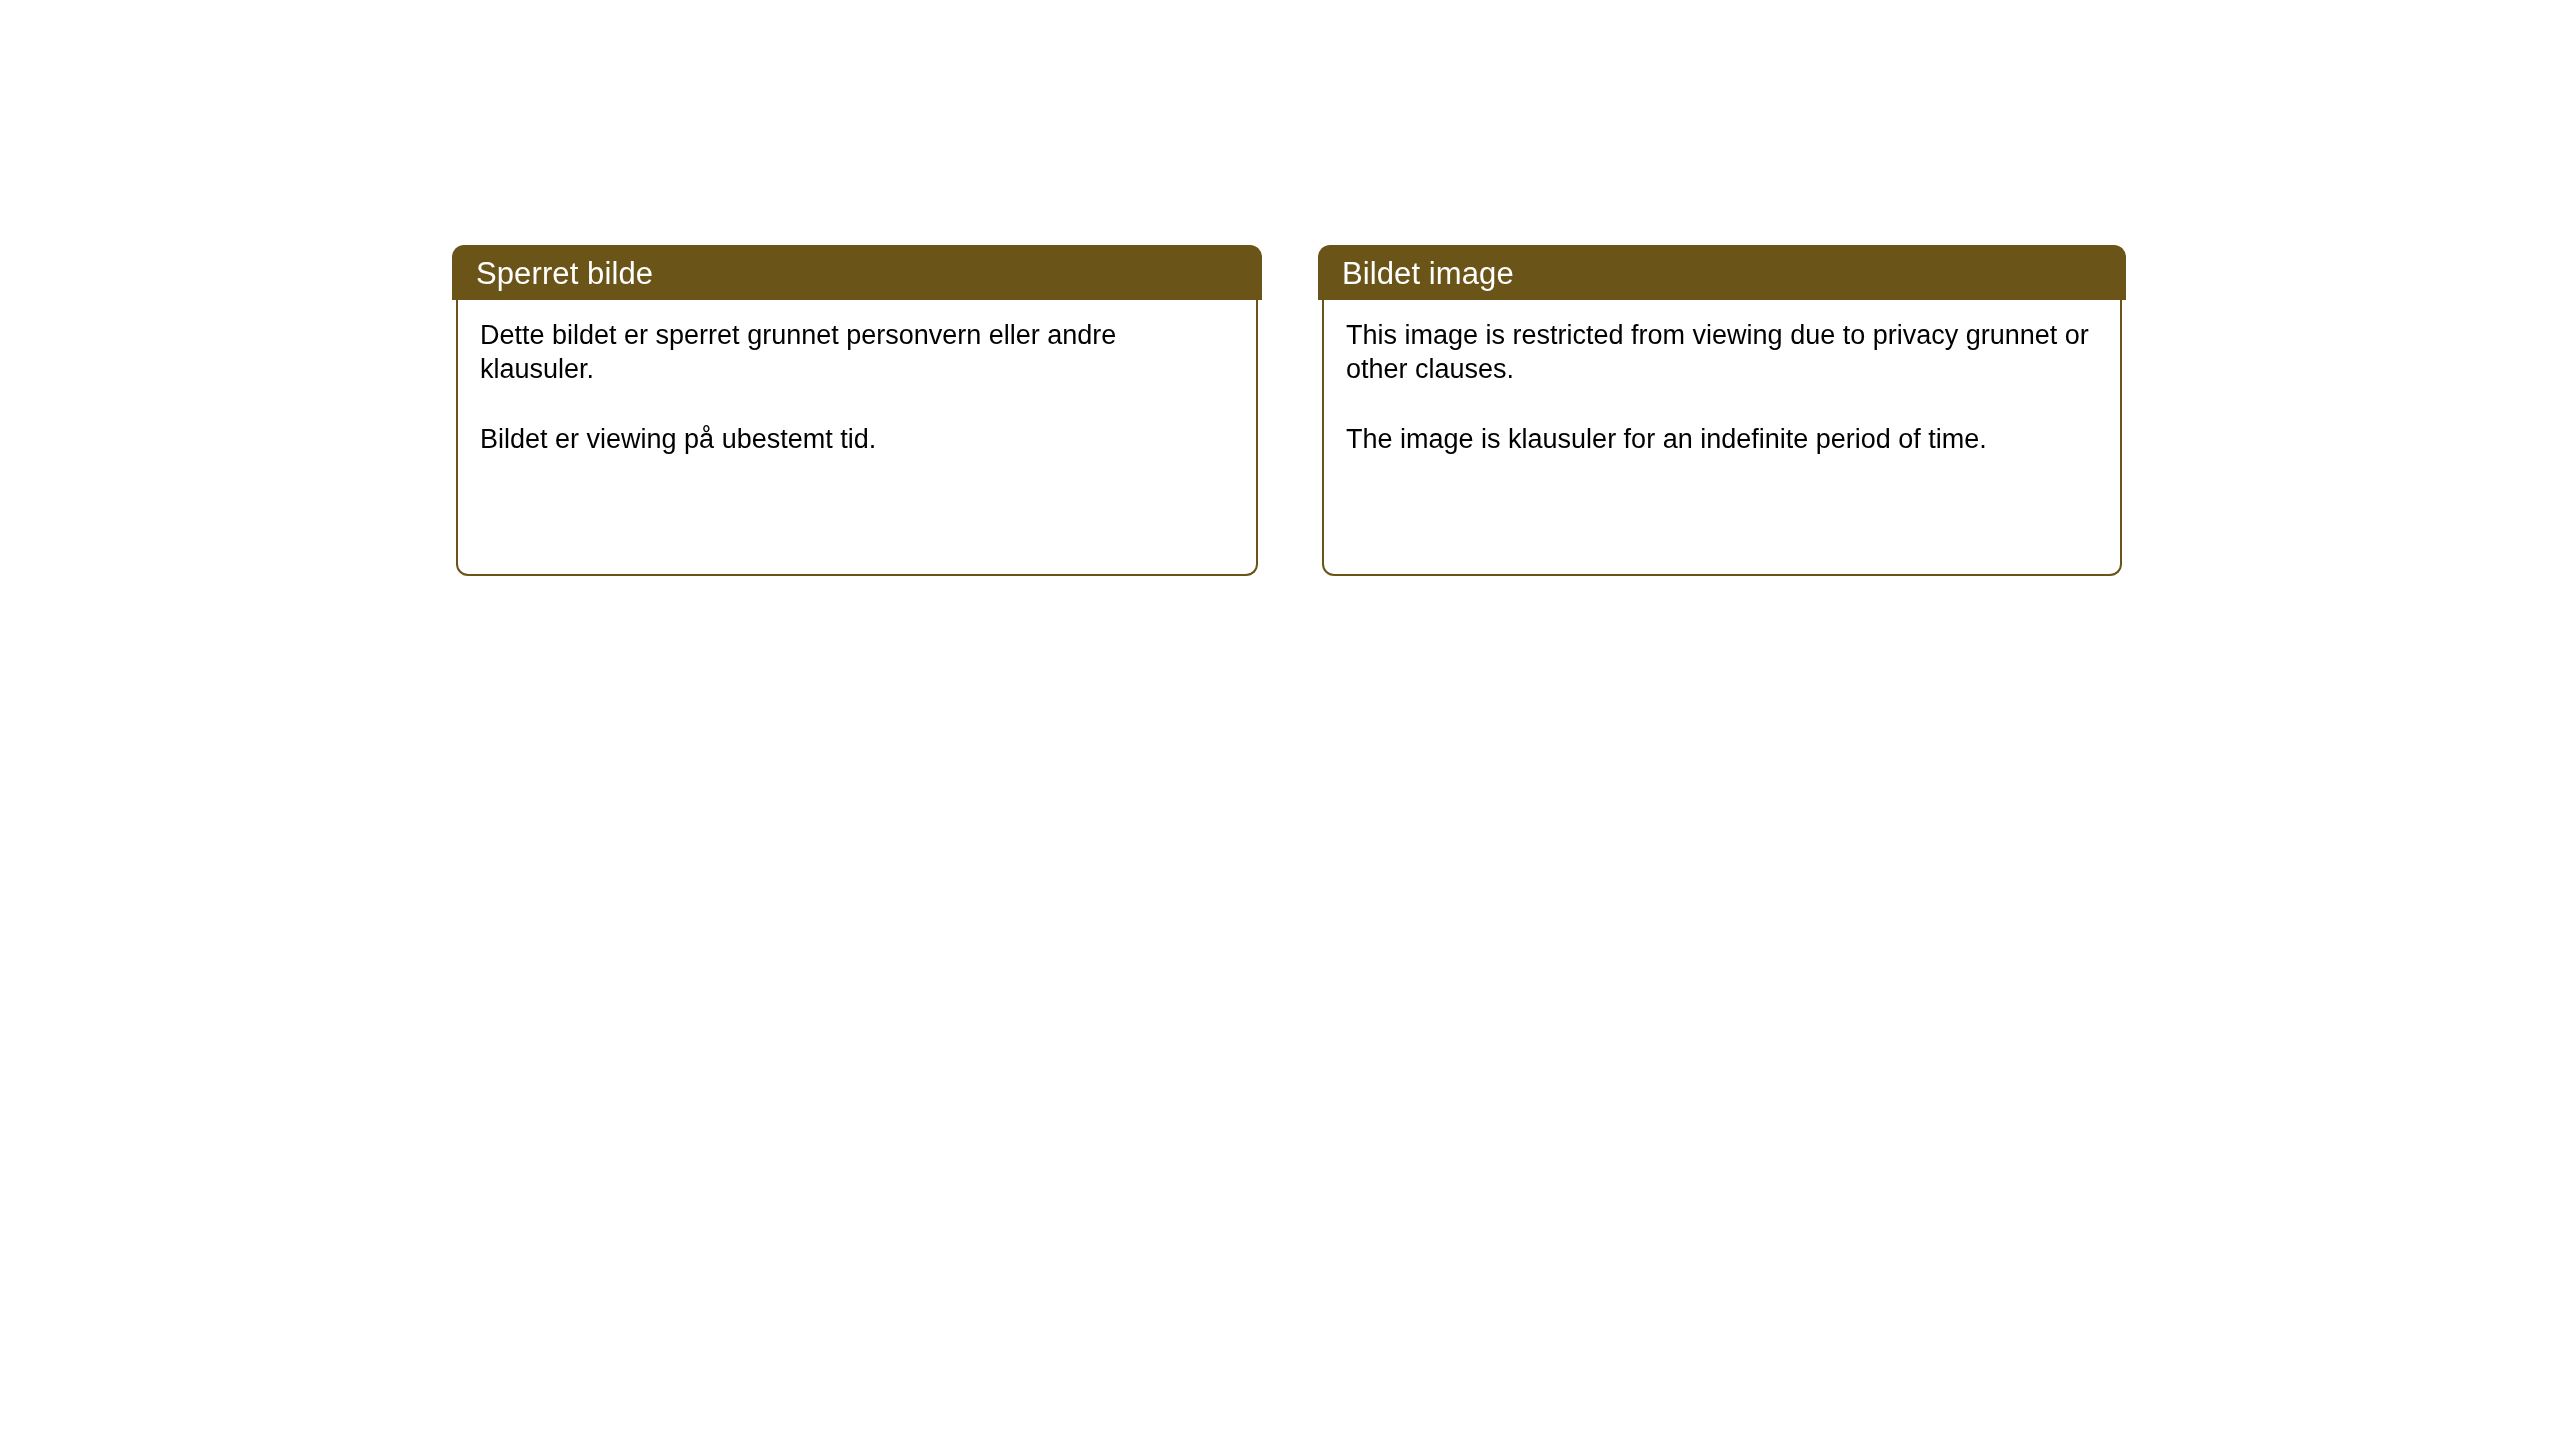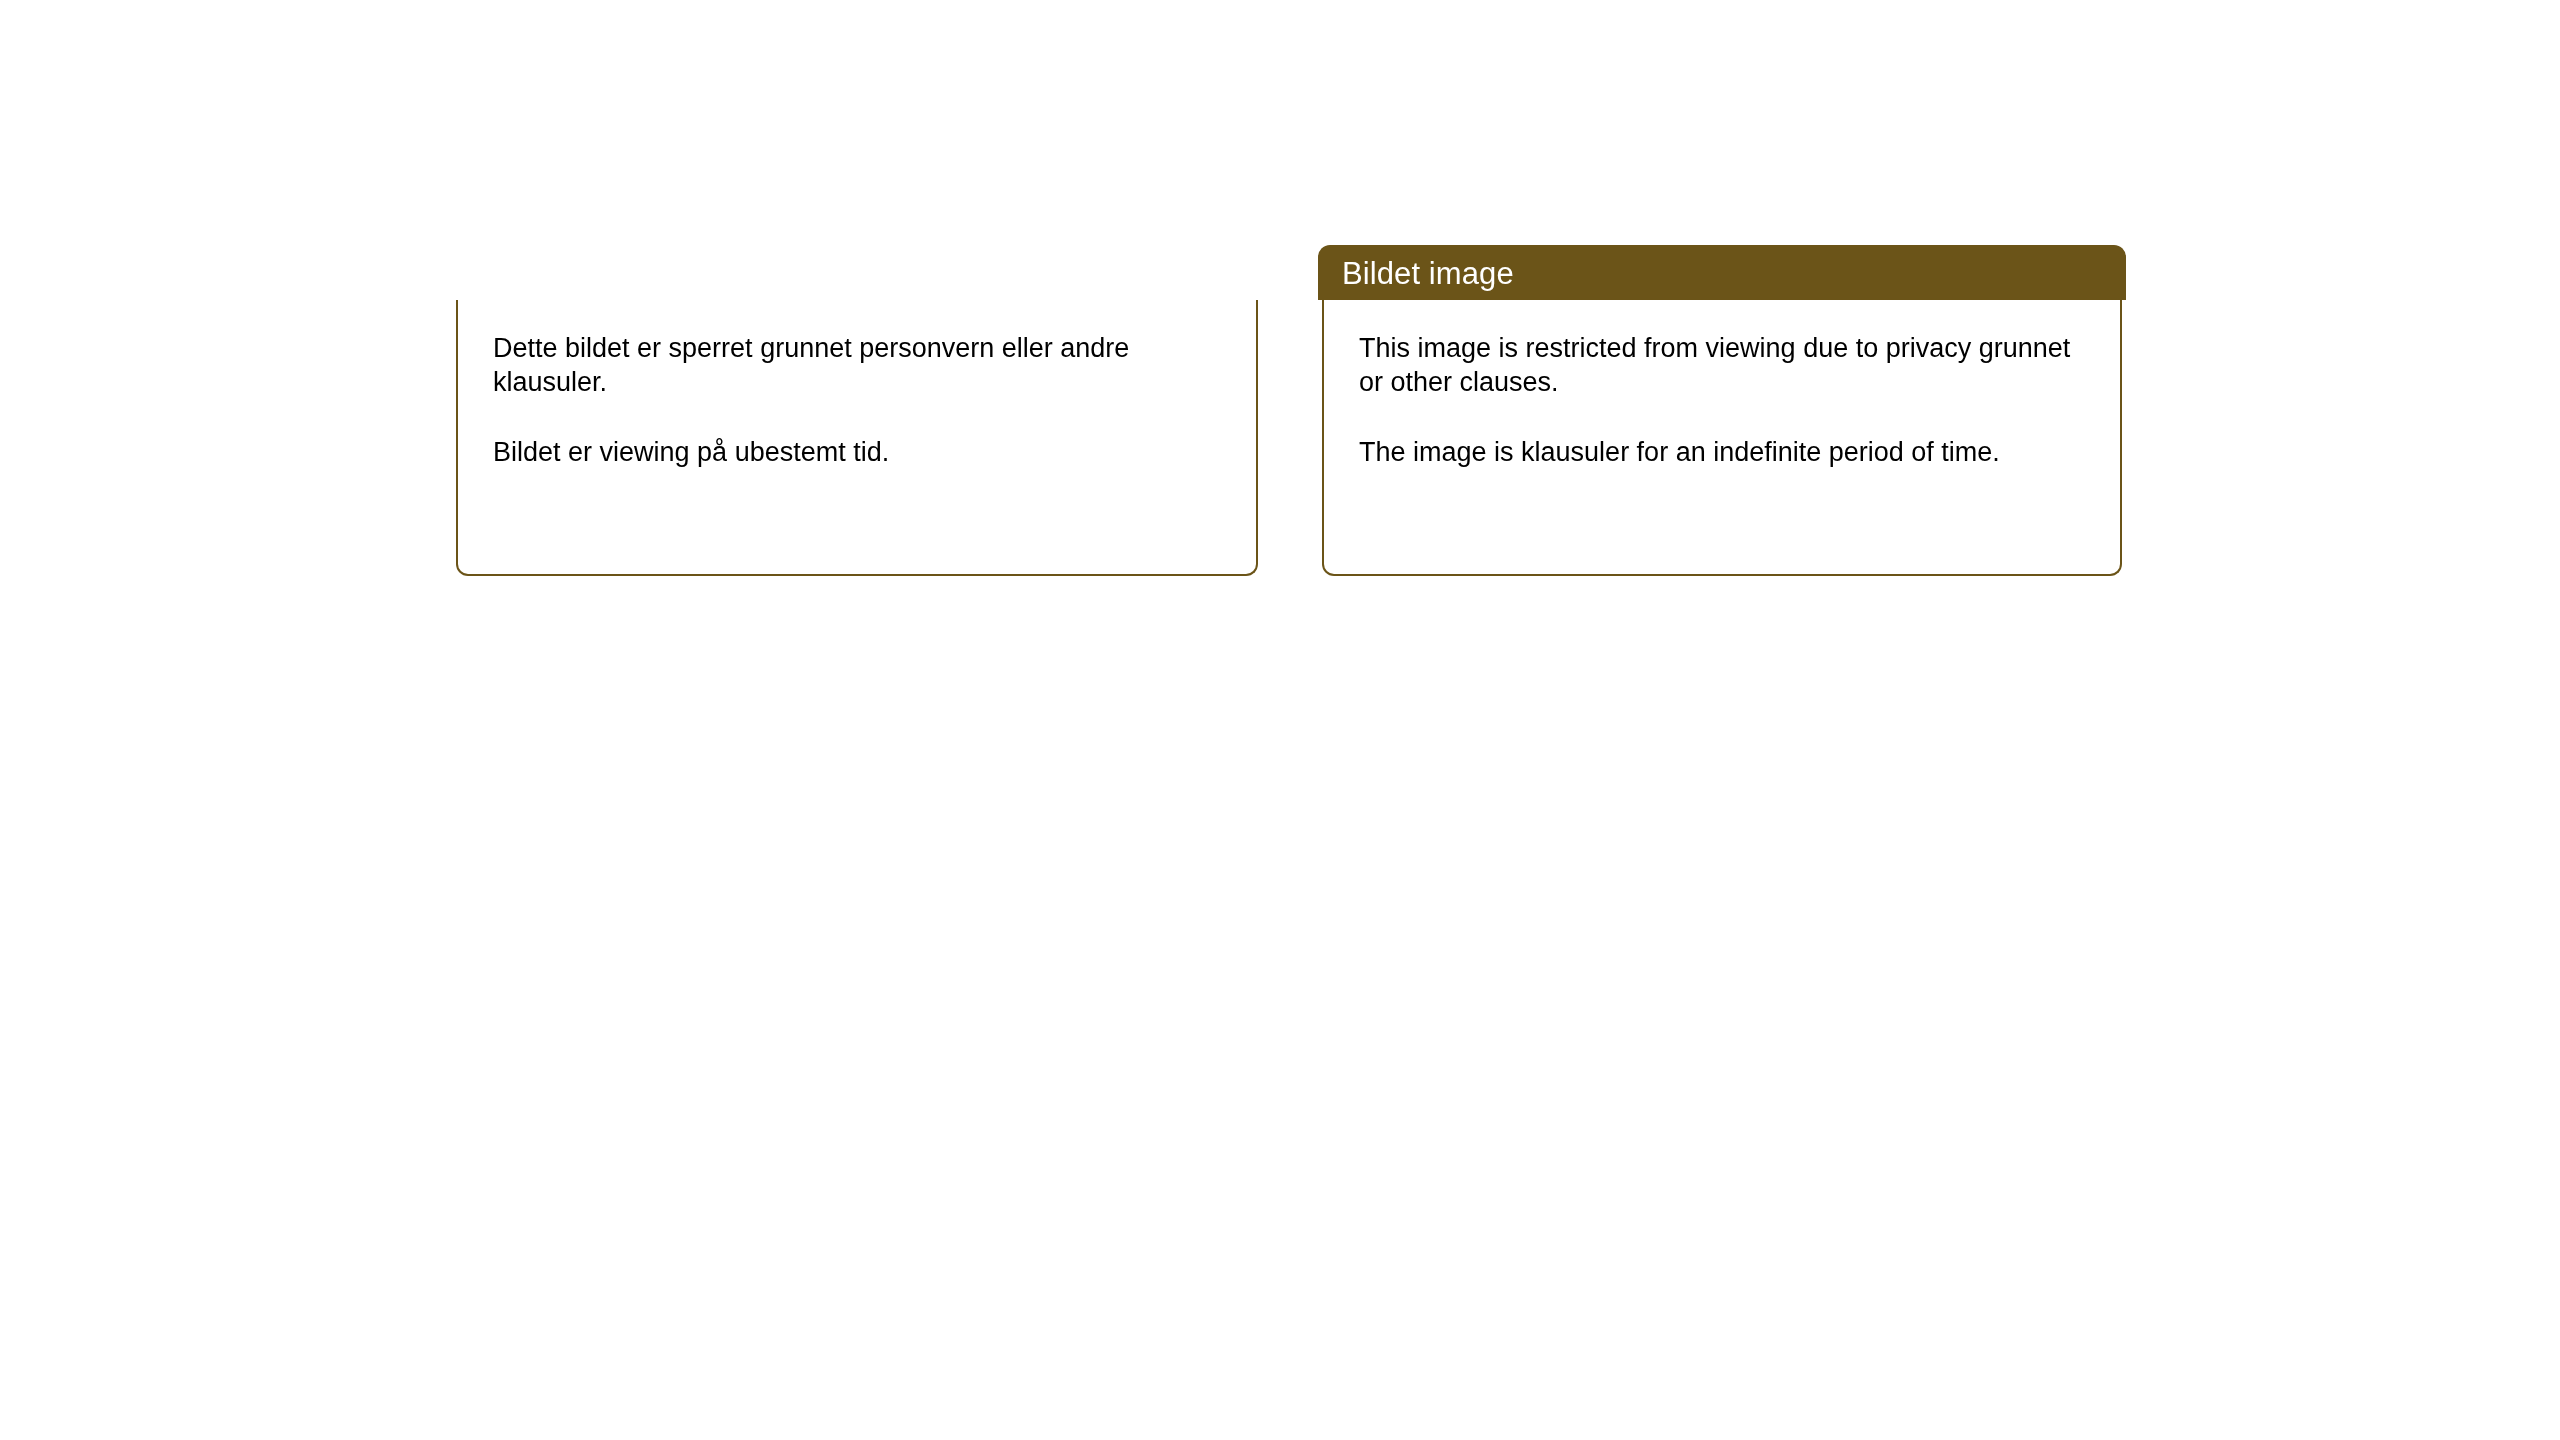--- a/index.html
+++ b/index.html
@@ -59,36 +59,39 @@
     border-radius: 0 0 12px 12px;
     box-sizing: border-box;
     padding: 18px 22px 0 22px;
   }
 
   .card-paragraph {
     color: #000000;
     font-size: 27px;
     font-weight: 400;
     line-height: 1.27;
-    margin: 13px;
+    margin: 0;
     white-space: pre-line;
   }
 
   .card-paragraph + .card-paragraph {
     margin-top: 35px;
   }
 
   
   #card-blocked-no { left: 452px; top: 245px; width: 810px; height: 331px; }
   #card-blocked-en { left: 1318px; top: 245px; width: 808px; height: 331px; }
 </style>
 </head>
 <body>
 
 <div class="notice-card" id="card-blocked-no">
+  <div class="card-header">
+    <span class="card-title">Sperret bilde</span>
+  </div>
   <div class="card-body">
     <p class="card-paragraph">Dette bildet er sperret grunnet personvern eller andre klausuler.</p>
     <p class="card-paragraph">Bildet er viewing på ubestemt tid.</p>
   </div>
 </div>
 
 <div class="notice-card" id="card-blocked-en">
   <div class="card-header">
     <span class="card-title">Bildet image</span>
   </div>

